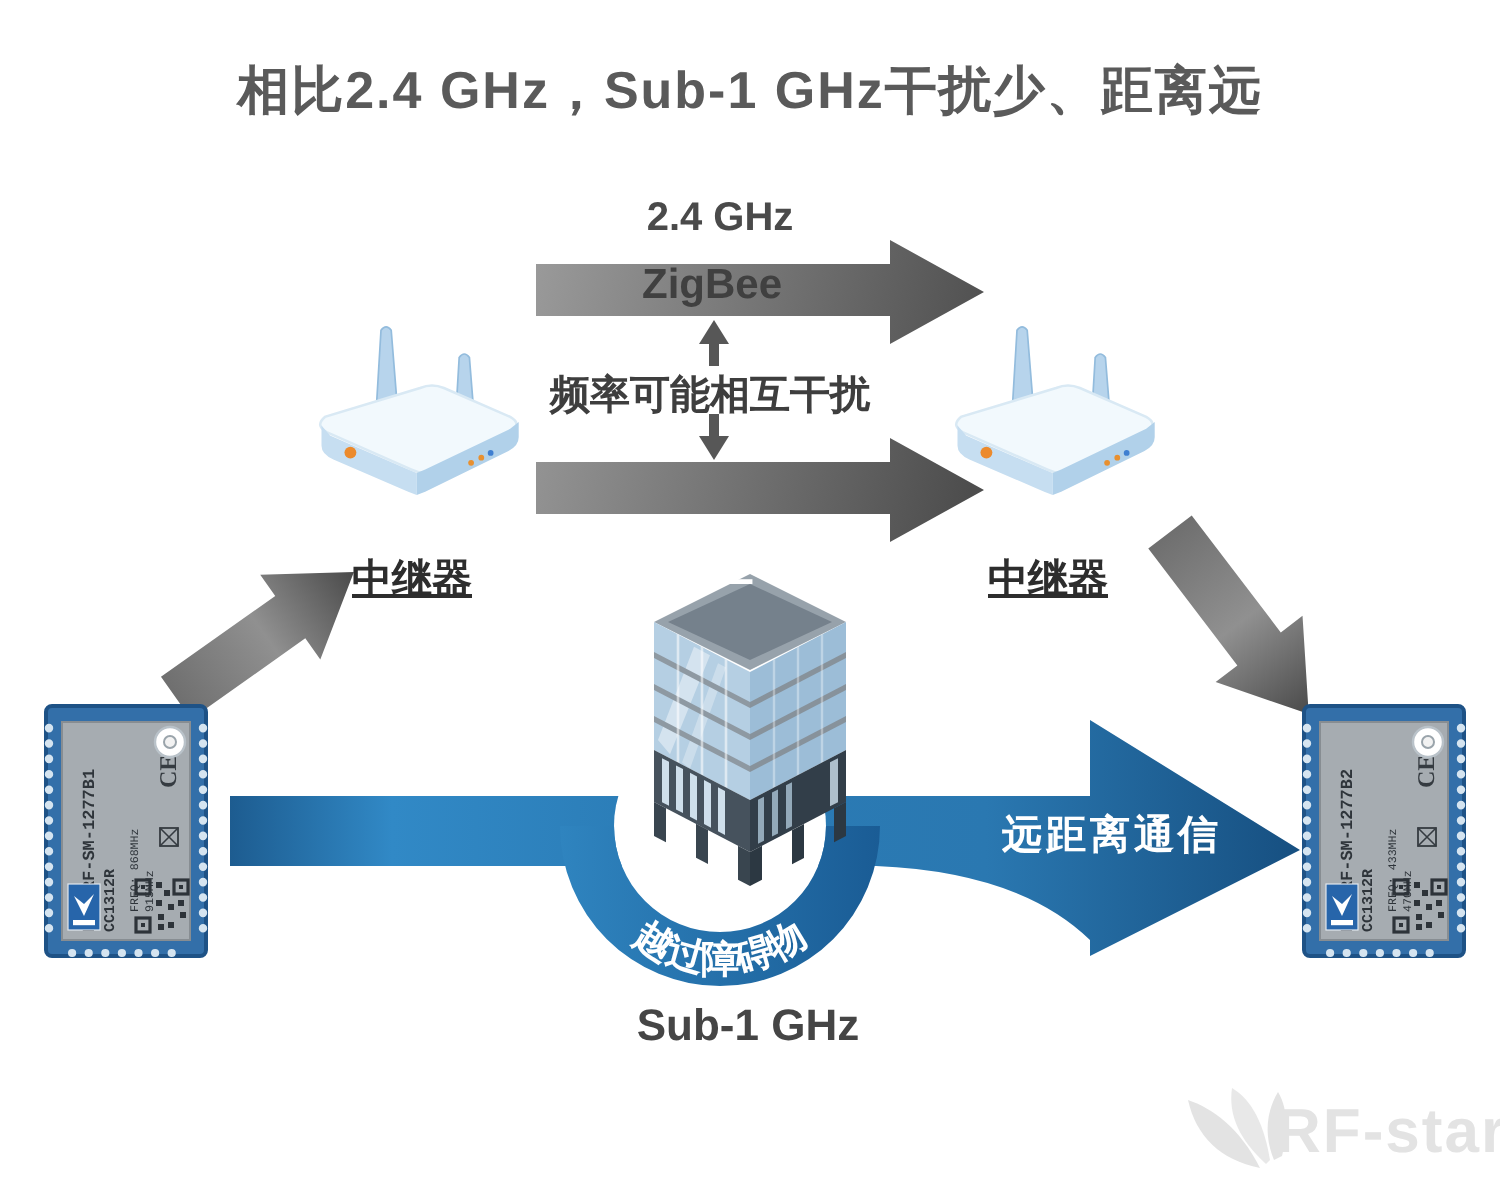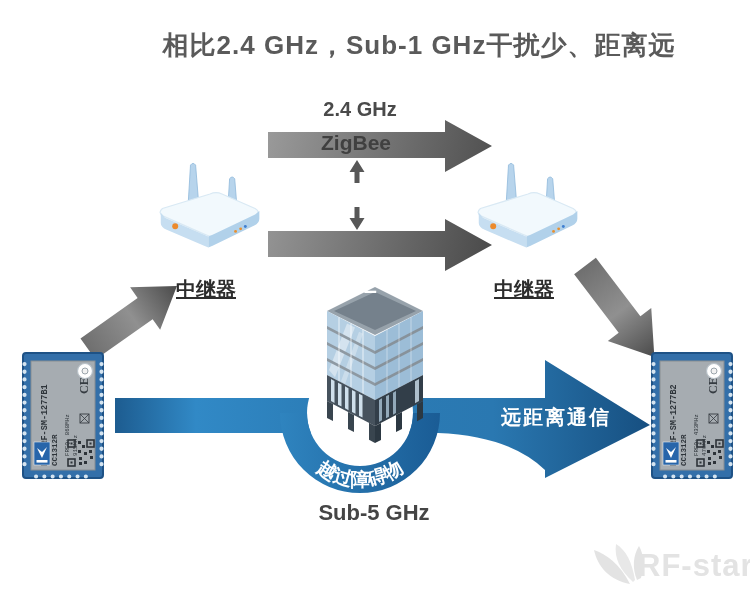--- a/index.html
+++ b/index.html
@@ -1,20 +1,20 @@
 <!DOCTYPE html>
 <html><head>
 <meta charset="utf-8">
 <style>
   html,body{margin:0;padding:0;background:#fff;}
   .stage{position:relative;width:750px;height:590px;background:#ffffff;overflow:hidden;
          font-family:"Liberation Sans","DejaVu Sans",sans-serif;}
   .stage svg.scene{position:absolute;left:0;top:0;}
   .lbl{position:absolute;white-space:nowrap;transform:translateX(-50%);}
-  .title{top:28px;left:375px;font-size:26px;font-weight:600;color:#5a5a5a;letter-spacing:1px;margin-left:44px;}
+  .title{top:28px;left:375px;font-size:26px;font-weight:600;color:#5a5a5a;letter-spacing:1px;}
   .band24{top:98px;left:360px;font-size:20px;font-weight:600;color:#4a4a4a;}
   .zigbee{top:131px;left:356px;font-size:21px;font-weight:bold;color:#404040;}
   .interf{top:184px;left:355px;font-size:20px;font-weight:bold;color:#3e3e3e;}
   .ble{top:230px;left:356px;font-size:21px;font-weight:bold;color:#ffffff;margin-top:44px;}
   .repeater{font-size:20px;font-weight:bold;color:#2d2d2d;top:276px;text-decoration:underline;}
   .rep-left{left:206px;} .rep-right{left:524px;}
   .wave-left{top:403px;left:207px;font-size:20px;font-weight:bold;color:#ffffff;letter-spacing:2px;}
   .wave-right{top:404px;left:508px;font-size:20px;font-weight:bold;color:#ffffff;letter-spacing:2px;margin-left:48px;}
   .sub1{top:500px;left:374px;font-size:22px;font-weight:600;color:#454545;}
   .brand{top:548px;left:638px;transform:none;font-size:31px;font-weight:bold;color:#e3e3e3;letter-spacing:1px;}
@@ -223,20 +223,21 @@
   <g>
     <path d="M630,584 C610,580 598,568 594,550 C606,554 620,564 630,584 Z" fill="#e3e3e3"></path>
     <path d="M633,582 C620,570 614,558 616,544 C626,550 632,562 635,580 Z" fill="#e8e8e8"></path>
     <path d="M637,580 C632,568 633,556 639,546 C644,554 644,566 641,578 Z" fill="#e3e3e3"></path>
   </g>
 </svg>
 
 <div class="lbl title">相比2.4 GHz，Sub-1 GHz干扰少、距离远</div>
 <div class="lbl band24">2.4 GHz</div>
 <div class="lbl zigbee">ZigBee</div>
+<div class="lbl interf">频率可能相互干扰</div>
 <div class="lbl ble">BLE</div>
 <div class="lbl repeater rep-left">中继器</div>
 <div class="lbl repeater rep-right">中继器</div>
 <div class="lbl wave-right">远距离通信</div>
-<div class="lbl sub1">Sub-5 GHz</div>
+<div class="lbl sub1">Sub-1 GHz</div>
 <div class="lbl brand">RF-star</div>
 
 </div>
 
 </body></html>

